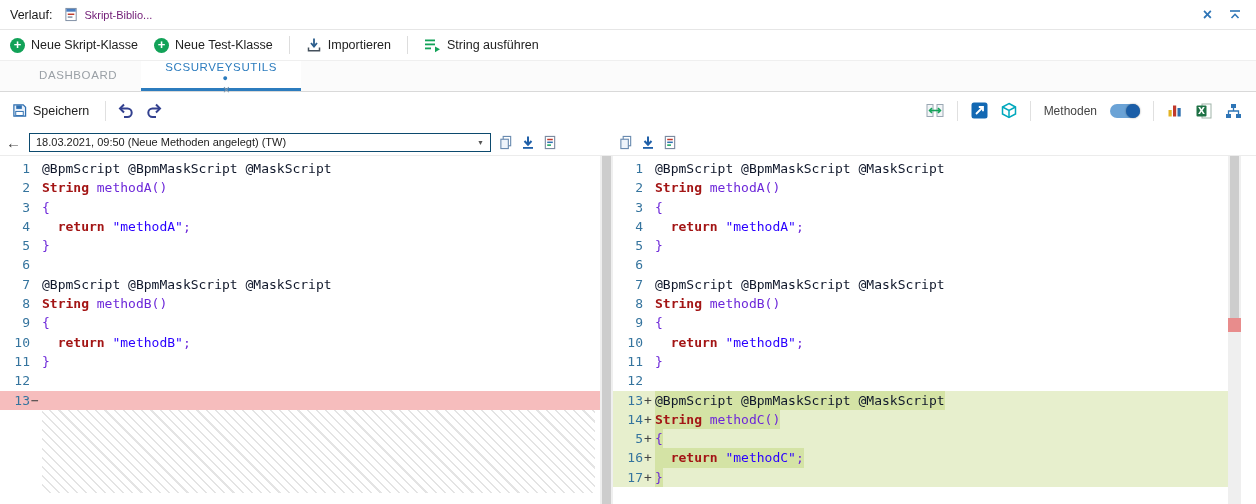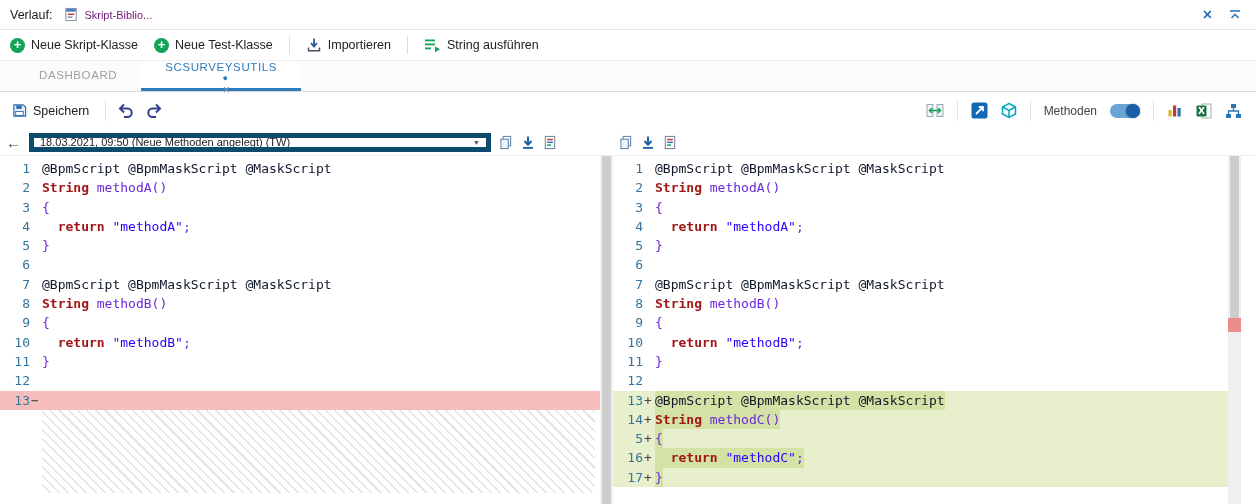--- a/index.html
+++ b/index.html
@@ -41,21 +41,21 @@
   .toggle.on { background:#6ba3d6; }
   .toggle .knob { width:14px; height:14px; border-radius:50%; background:#aaa; position:absolute; top:0; left:0; box-shadow:0 0 2px rgba(0,0,0,.45); }
   .toggle.on .knob { left:auto; right:0; background:#1b5ea8; }
 
   
   .versionrow { height:27px; position:relative; border-bottom:1px solid #ececec; }
   .vr-left, .vr-right { position:absolute; top:0; height:100%; display:flex; align-items:center; gap:8px; }
   .vr-left { left:0; width:600px; padding:0 6px; }
   .vr-right { left:613px; right:0; padding:0 6px; }
   .back-arrow { font-size:15px; color:#444; font-weight:bold; cursor:pointer; line-height:1; }
-  .dropdown { display:flex; align-items:center; justify-content:space-between; border:5px solid #0c4a6e; height:19px; padding:0 6px; font-size:11px; color:#222; background:#fff; cursor:pointer; white-space:nowrap; overflow:hidden; }
+  .dropdown { display:flex; align-items:center; justify-content:space-between; border:1px solid #0c4a6e; height:19px; padding:0 6px; font-size:11px; color:#222; background:#fff; cursor:pointer; white-space:nowrap; overflow:hidden; }
   .vr-left .dropdown { width:462px; }
   .vr-right .dropdown { width:524px; }
   .chevron { font-size:7px; color:#555; margin-left:8px; }
 
   
   .codearea { position:relative; height:348px; font-family:"DejaVu Sans Mono", monospace; font-size:13px; background:#fff; }
   .pane { position:absolute; top:0; bottom:0; overflow:hidden; padding-top:3px; }
   .pane.left { left:0; width:600px; }
   .pane.right { left:613px; width:615px; }
   .code-line { height:19.3px; line-height:19.3px; display:flex; white-space:pre; }

